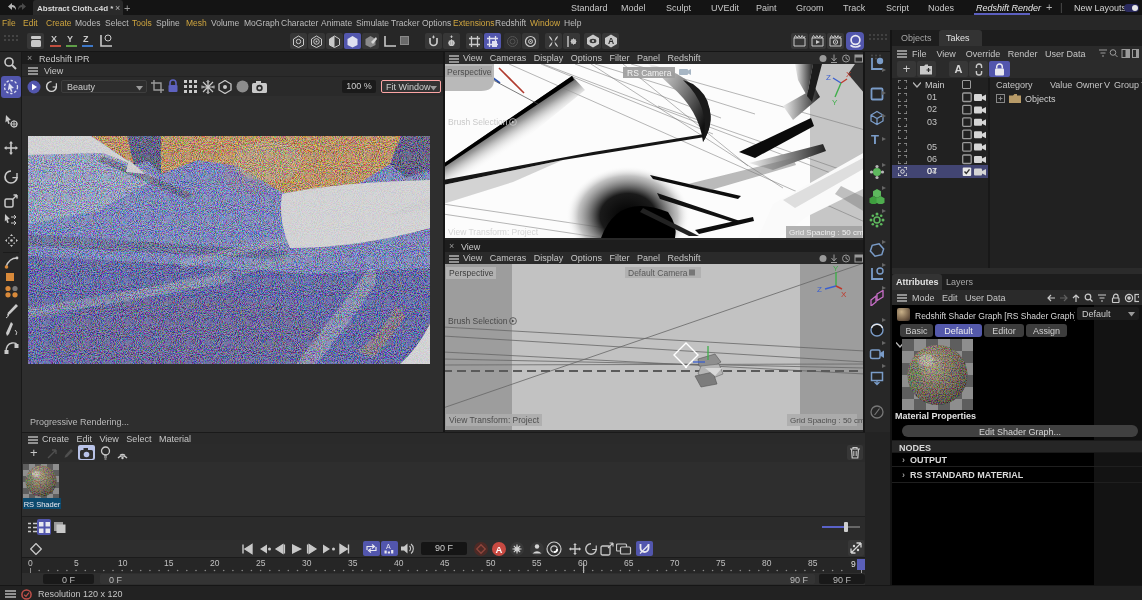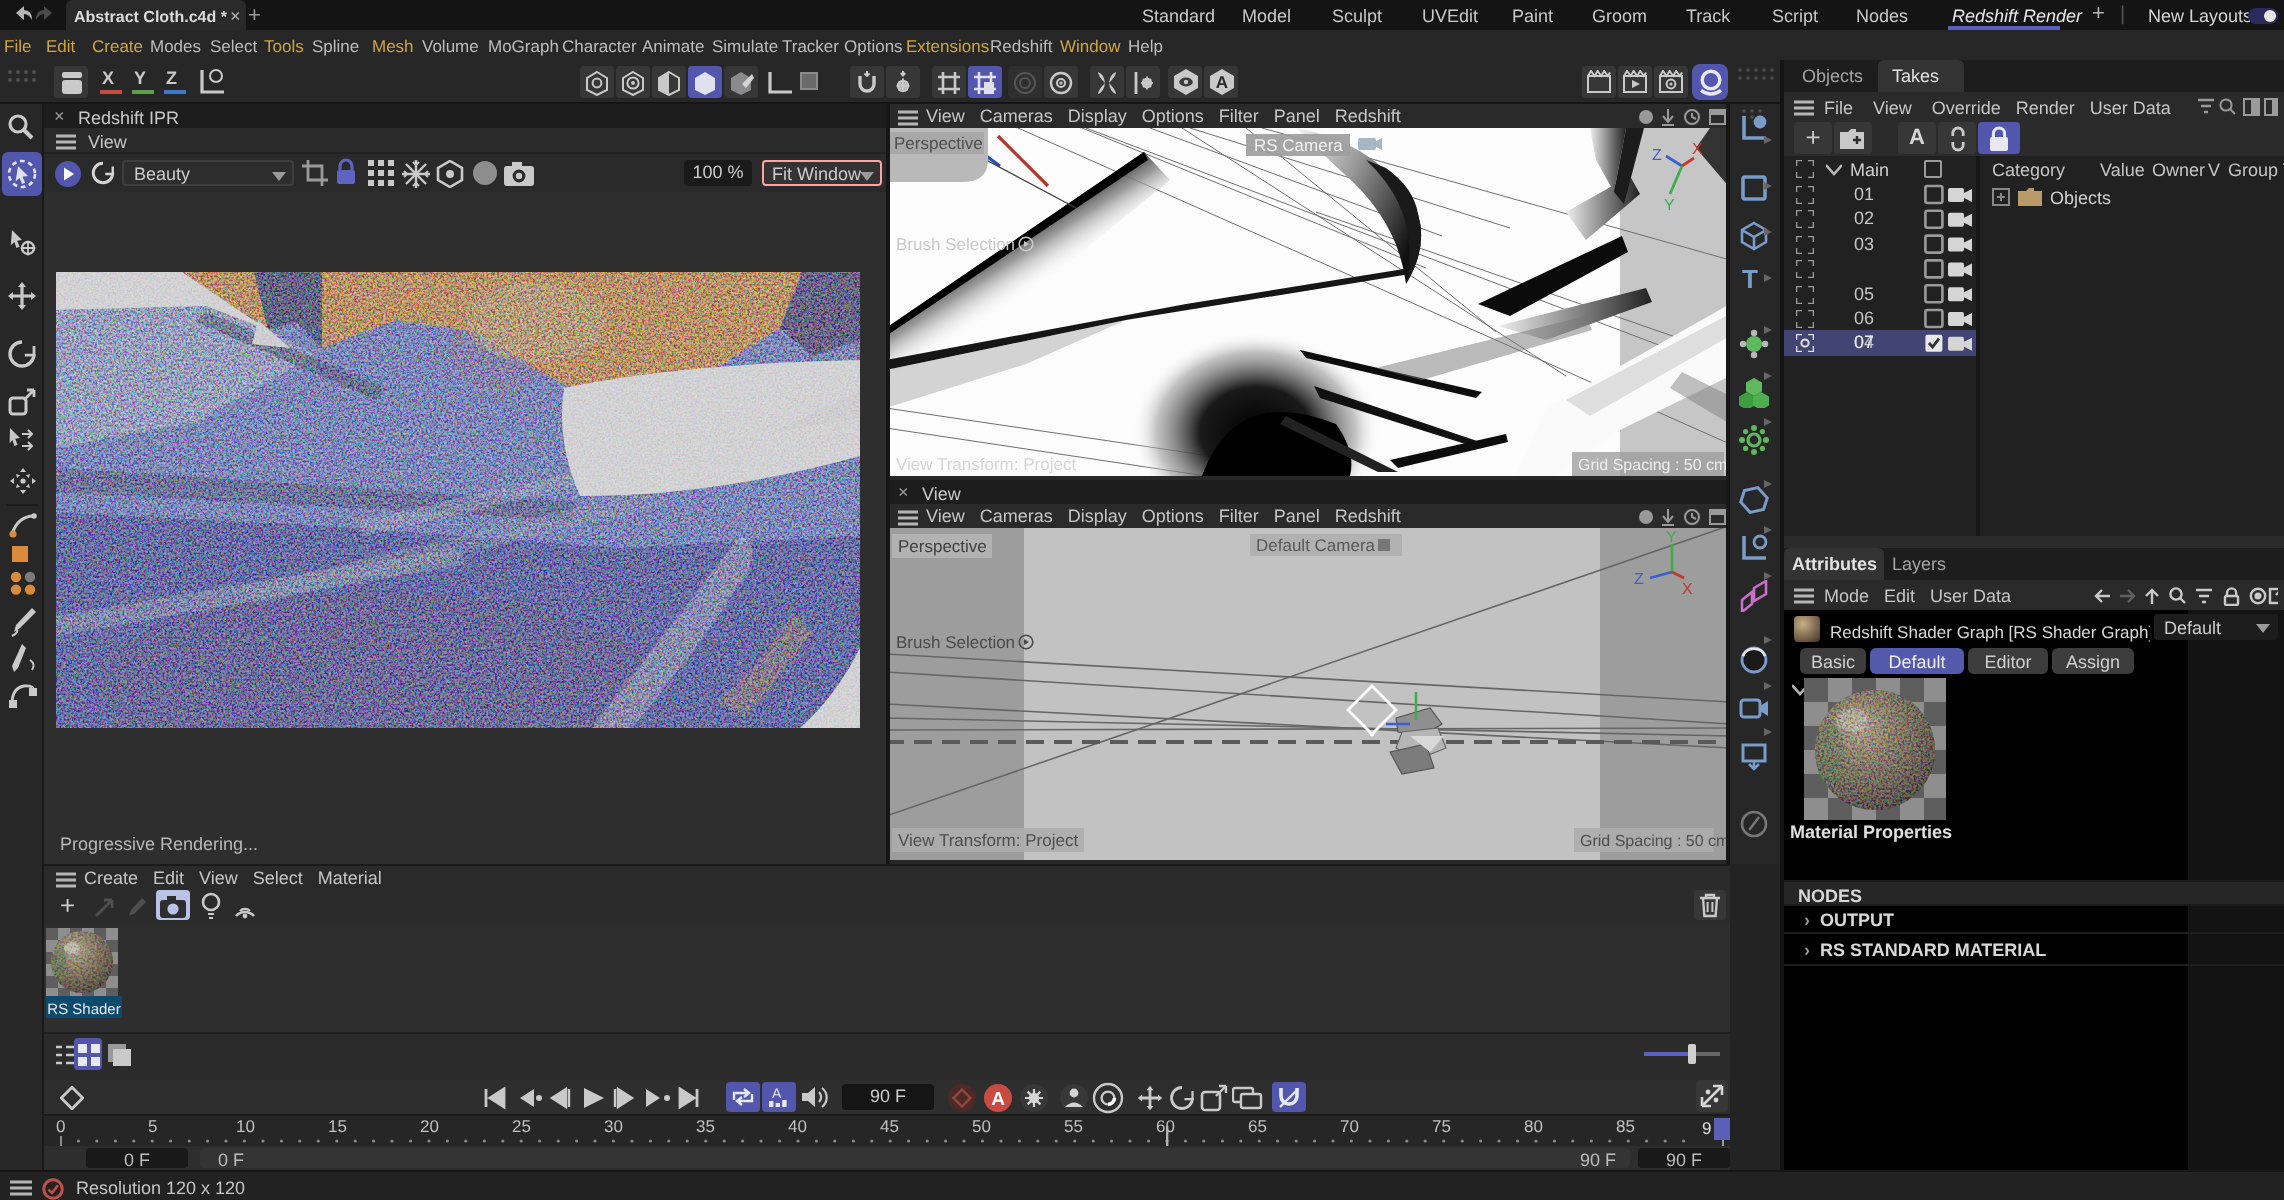--- a/index.html
+++ b/index.html
@@ -941,20 +941,21 @@
     <ellipse cx="24" cy="21" rx="8" ry="6" fill="#e8e4d8" opacity="0.55"></ellipse>
     <circle cx="35.5" cy="36" r="30" fill="url(#sph)" opacity="0.25"></circle>
     <clipPath id="sphClip">
           <circle cx="35.5" cy="36" r="30"></circle>
         </clipPath>
         <g clip-path="url(#sphClip)">
           <rect width="71" height="71" filter="url(#grain)" opacity="0.30"></rect>
         </g>
   </svg>
   <div class="abs" style="left:3px;top:137px;font-weight:bold;color:#e0e0e0;">Material Properties</div>
+  <div class="abs" style="left:10px;top:151px;width:236px;height:12px;background:#404040;border-radius:6px;text-align:center;padding-top:1.5px;color:#d5d5d5;">Edit Shader Graph...</div>
   <div class="abs" style="left:0;top:166px;width:250px;height:13px;background:#262626;border-top:1px solid #1a1a1a;border-bottom:1px solid #1a1a1a;">
         <span style="position:absolute;left:7px;top:1.5px;font-weight:bold;color:#d8d8d8;">NODES</span>
       </div>
   <div class="abs" style="left:10px;top:181px;font-weight:bold;color:#d8d8d8;"><span style="color:#9a9a9a;">›</span>&nbsp; OUTPUT</div>
   <div class="abs" style="left:0;top:192px;width:250px;height:1px;background:#1f1f1f;"></div>
   <div class="abs" style="left:10px;top:196px;font-weight:bold;color:#d8d8d8;"><span style="color:#9a9a9a;">›</span>&nbsp; RS STANDARD MATERIAL</div>
   <div class="abs" style="left:0;top:208px;width:250px;height:1px;background:#1f1f1f;"></div>
 </div>
 
 <div class="abs" id="mat" style="left:22px;top:432px;width:843px;height:108px;background:#2e2e2e;">

